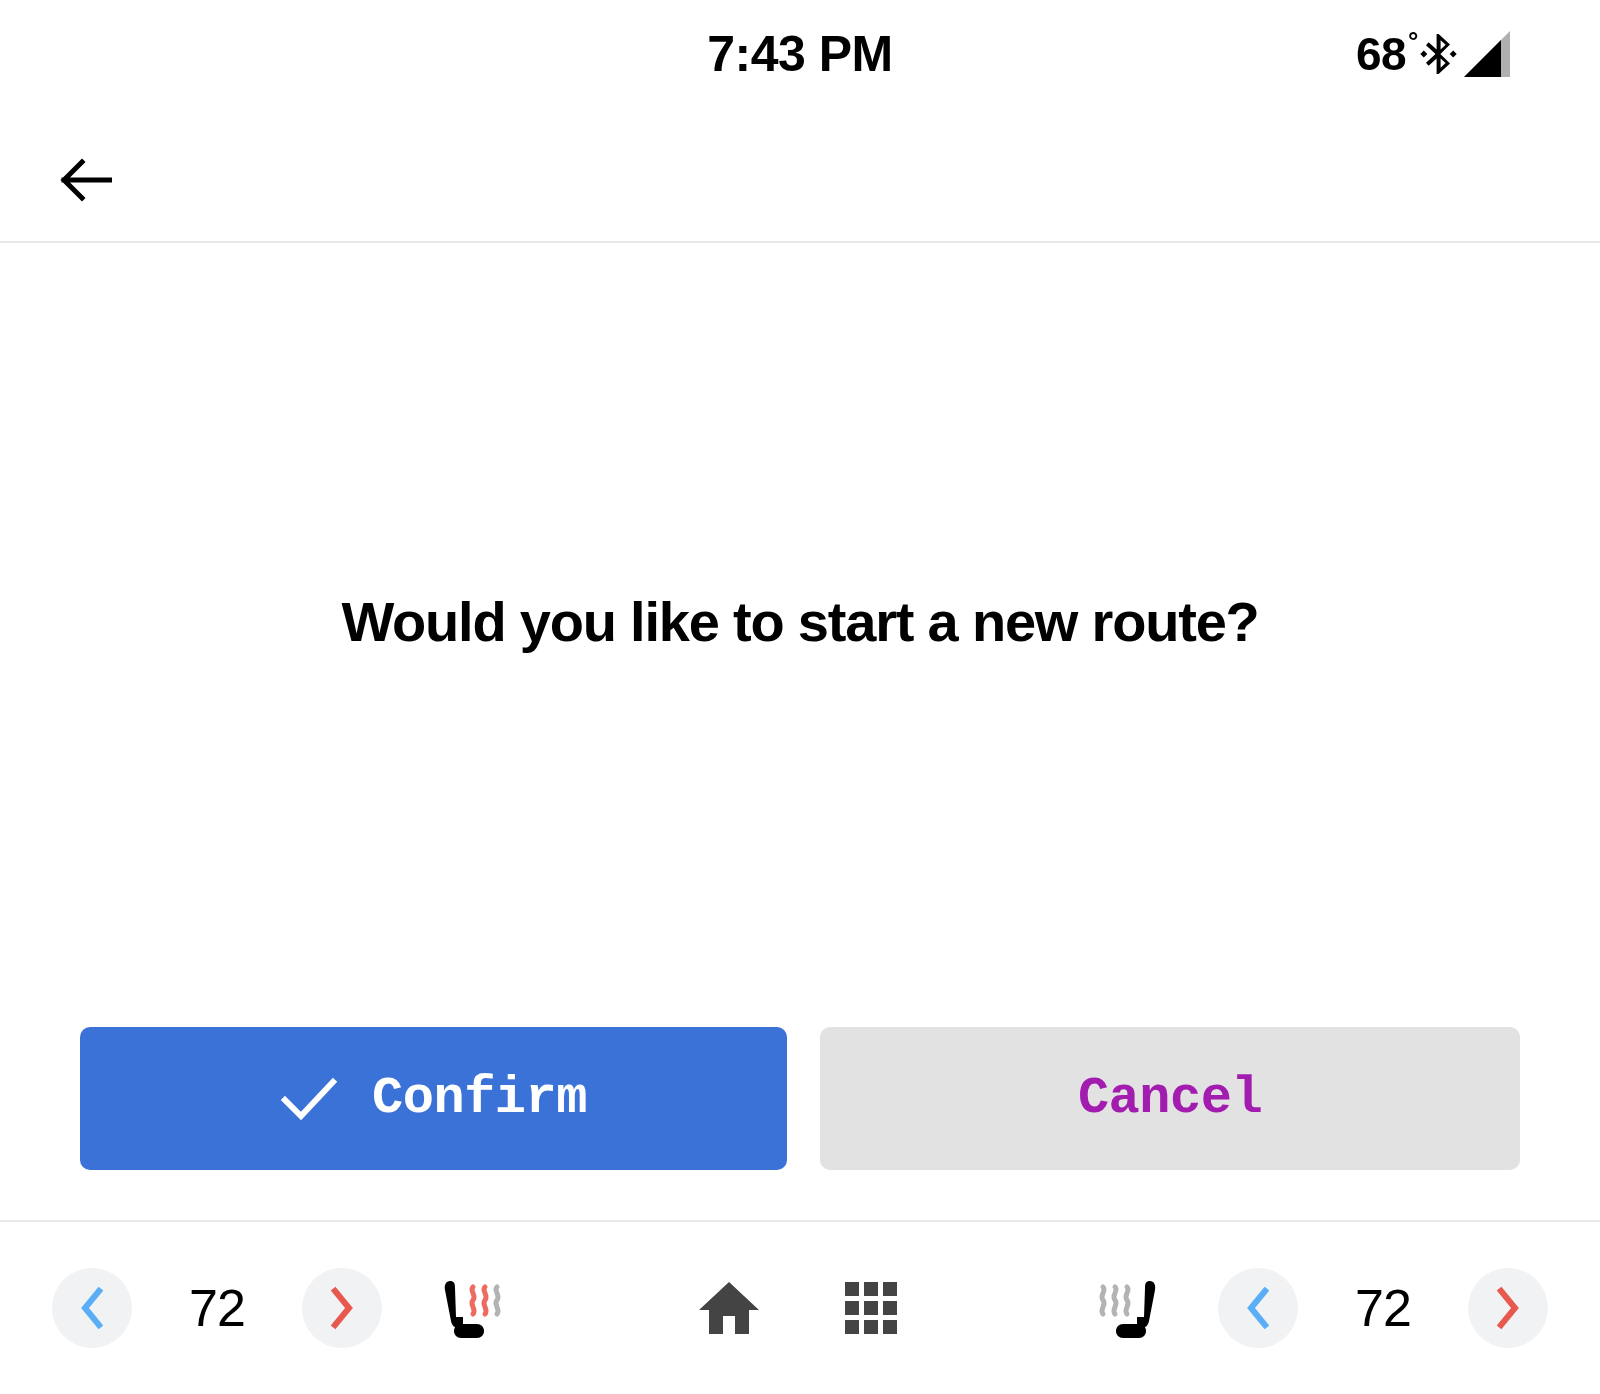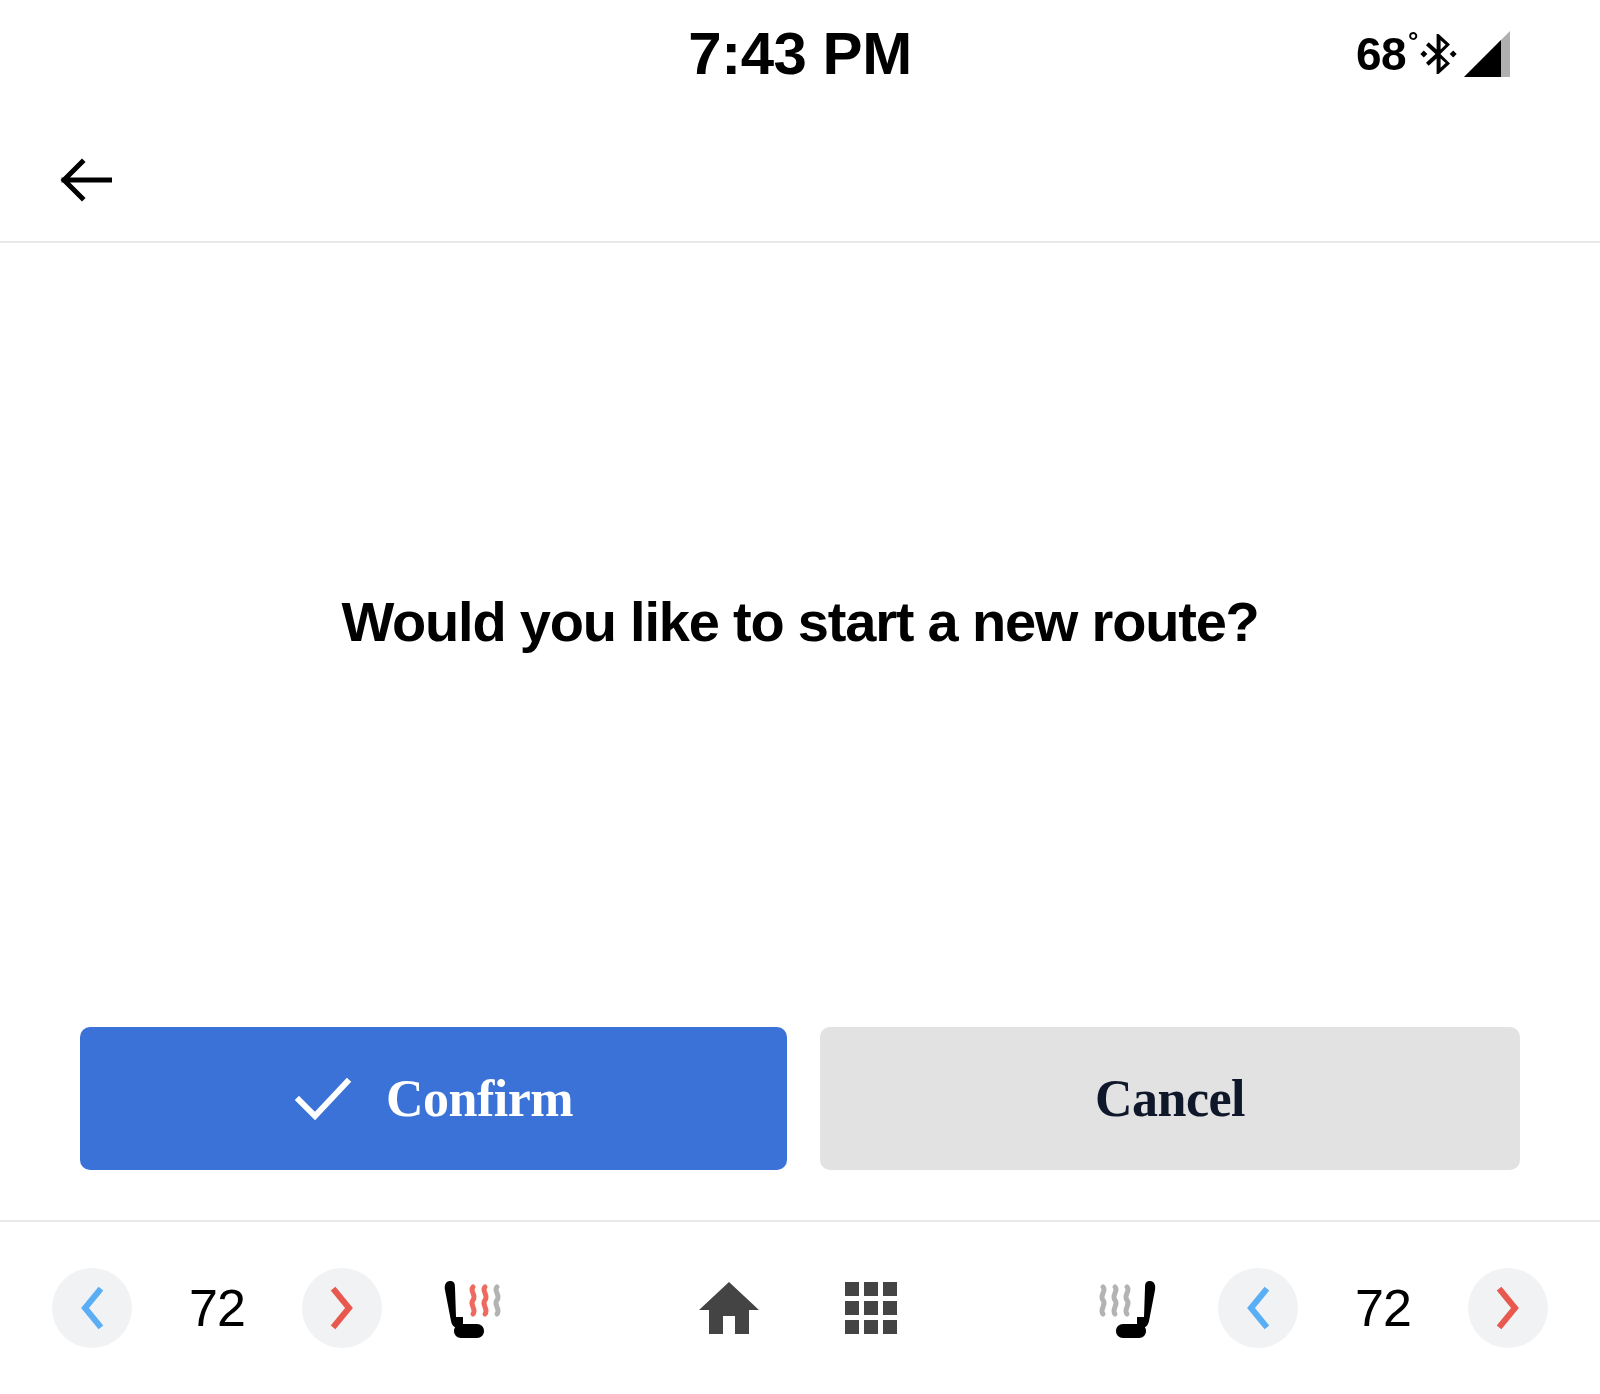--- a/index.html
+++ b/index.html
@@ -30,21 +30,21 @@
     height: 118px;
     flex: 0 0 118px;
     background: #ffffff;
   }
   .status-clock {
     position: absolute;
     left: 0;
     right: 0;
     top: 24px;
     text-align: center;
-    font-size: 60px;
+    font-size: 50px;
     font-weight: 700;
     letter-spacing: -0.5px;
     line-height: 60px;
   }
   .status-right {
     position: absolute;
     right: 86px;
     top: 24px;
     height: 60px;
     display: flex;
@@ -129,32 +129,32 @@
   }
   .btn {
     height: 143px;
     border-radius: 10px;
     display: flex;
     align-items: center;
     justify-content: center;
     cursor: pointer;
     box-sizing: border-box;
     border: none;
-    font-family: Liberation Serif, serif;
+    font-family: Liberation Mono, monospace;
   }
   .btn-confirm {
     flex: 0 0 707px;
     background: #3a72d8;
     color: #ffffff;
     gap: 34px;
   }
   .btn-cancel {
     flex: 1 1 auto;
     background: #e2e2e2;
-    color: #0f172a;
+    color: #a21caf;
   }
   .btn-label {
     font-size: 52px;
     font-weight: 700;
     letter-spacing: -0.5px;
     line-height: 60px;
   }
   .icon-check { width: 58px; height: 48px; display: block; }
 
   

